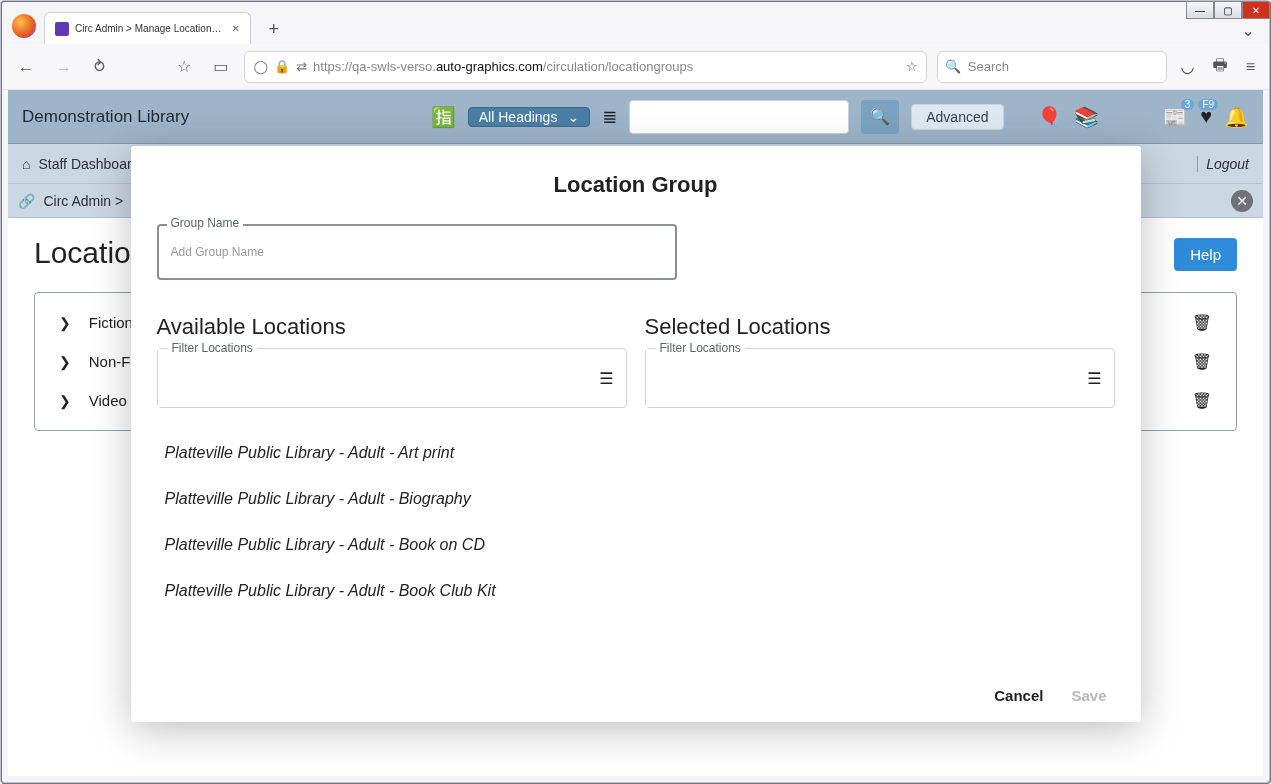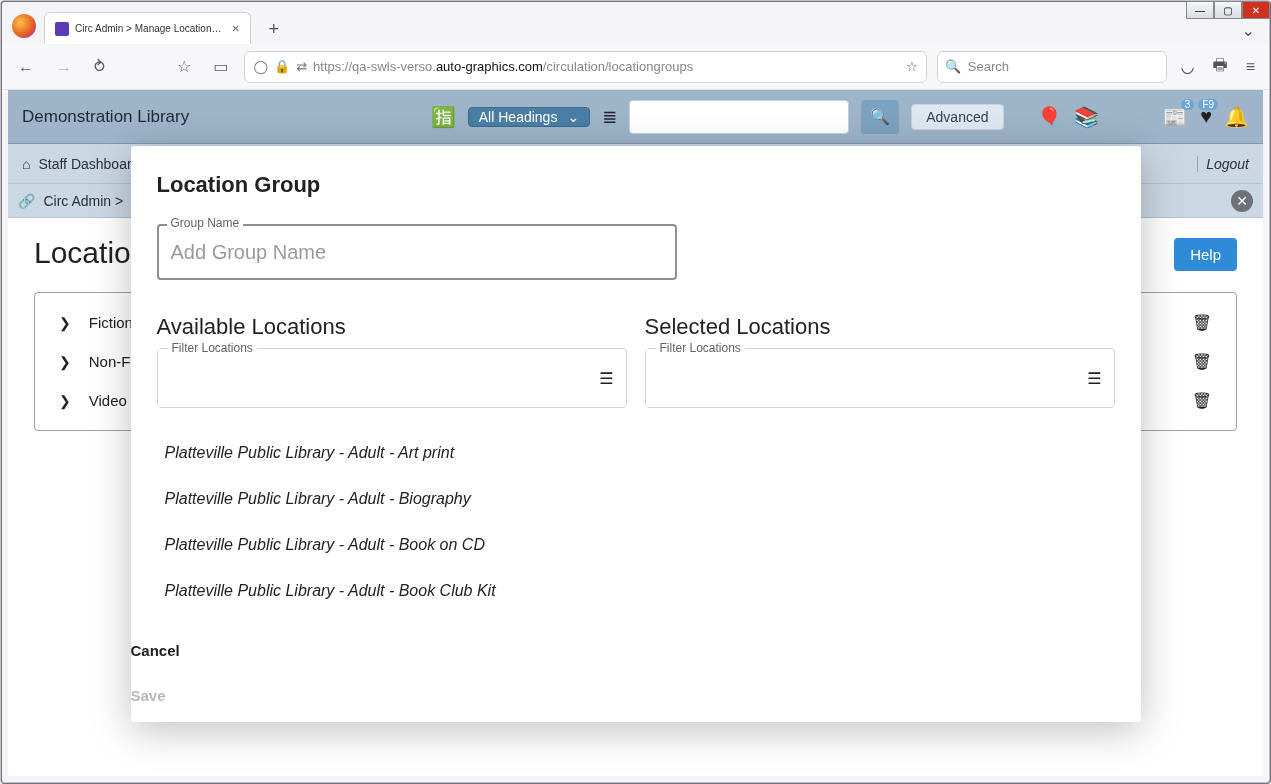--- a/index.html
+++ b/index.html
@@ -50,35 +50,35 @@
   .pagebody { padding: 18px 26px; }
   .pageh1 { font-size:30px; color:#222; margin-bottom:22px; }
   .helpbtn { background:#2f8bd8; color:#fff; border-radius:4px; padding:8px 16px; font-size:15px; float:right; margin-top:-54px; }
   .grouplist { border:1px solid #9aa0a6; border-radius:4px; padding:10px 0;}
   .grouprow { display:flex; align-items:center; padding:10px 24px; gap:18px; }
   .grouprow .chev { font-size:14px; color:#222; }
   .grouprow .rowlabel { flex:1; font-size:15px; color:#222; }
   .grouprow .trash { font-size:16px; color:#222; }
   .modal { position:absolute; left:50%; transform:translateX(-50%); top:144px; width:1010px; height:576px; background:#fff; box-shadow:0 8px 40px rgba(0,0,0,0.25); border-radius:3px; display:flex; flex-direction:column; pointer-events:auto; }
   .modal-scroll { flex:1; overflow-y:scroll; padding: 26px 26px 8px 26px; position:relative; }
-  .m-title { font-size:22px; font-weight:600; color:#222; margin-bottom:26px; }
+  .m-title { font-size:22px; font-weight:600; color:#222; margin-bottom:26px;text-align:center; }
   .field-wrap { position:relative; width:520px; margin-bottom:34px; }
   .field-wrap .legend { position:absolute; top:-8px; left:10px; background:#fff; padding:0 4px; font-size:12px; color:#5f6469; }
-  .field-wrap input { width:100%; height:56px; border:2px solid #8a8f94; border-radius:4px; padding:0 12px; font-size:20px; }
+  .field-wrap input { width:100%; height:56px; border:2px solid #8a8f94; border-radius:4px; padding:0 12px; font-size:12px; }
   .field-wrap input::placeholder { color:#9a9a9a; }
   .cols { display:flex; gap:18px; }
   .col { flex:1; }
   .col h3 { font-size:22px; font-weight:400; color:#222; margin-bottom:8px; }
   .filter-wrap { position:relative; border:1px solid #cfd2d6; border-radius:4px; height:60px; margin-bottom:22px; }
   .filter-wrap .legend { position:absolute; top:-8px; left:10px; background:#fff; padding:0 4px; font-size:12px; color:#5f6469; }
   .filter-wrap input { border:none; outline:none; width:calc(100% - 44px); height:100%; padding:18px 8px 0 12px; font-size:14px; }
   .filter-wrap .filticon { position:absolute; right:12px; top:50%; transform:translateY(-50%); font-size:16px; color:#222; }
   .loclist { height:220px; overflow-y:scroll; padding-right:6px;font-style:italic; }
   .locitem { padding:14px 8px; font-size:16px; color:#222; }
-  .modal-actions { display:flex; justify-content:flex-end; gap:28px; padding:12px 34px 18px 0; font-size:15px; font-weight:600;flex-direction:column; }
+  .modal-actions { display:flex; justify-content:flex-end; gap:28px; padding:12px 34px 18px 0; font-size:15px; font-weight:600; }
   .modal-actions .cancel { color:#222; }
   .modal-actions .save { color:#b8b8b8; }
 
   ::-webkit-scrollbar { width:16px; }
   ::-webkit-scrollbar-track { background:#f0f0f3; }
   ::-webkit-scrollbar-thumb { background:#c3c5c9; border:3px solid #f0f0f3; border-radius:8px; }
   ::-webkit-scrollbar-button { height:16px; background:#e4e4e8; }
 </style>
 </head>
 <body>

